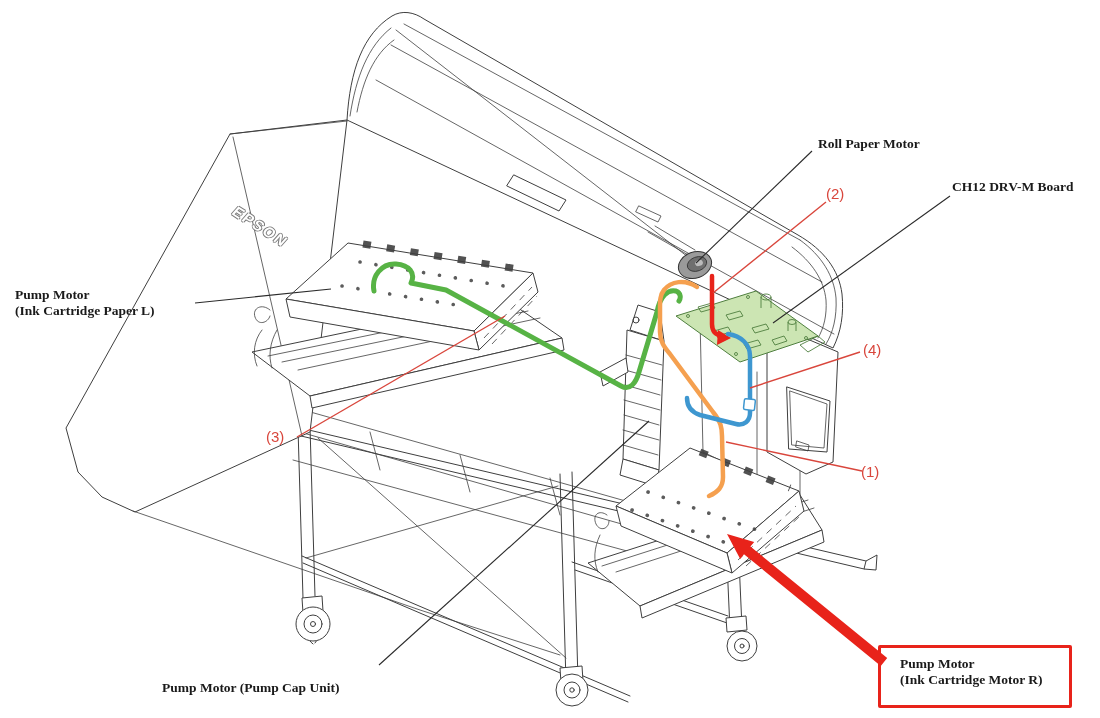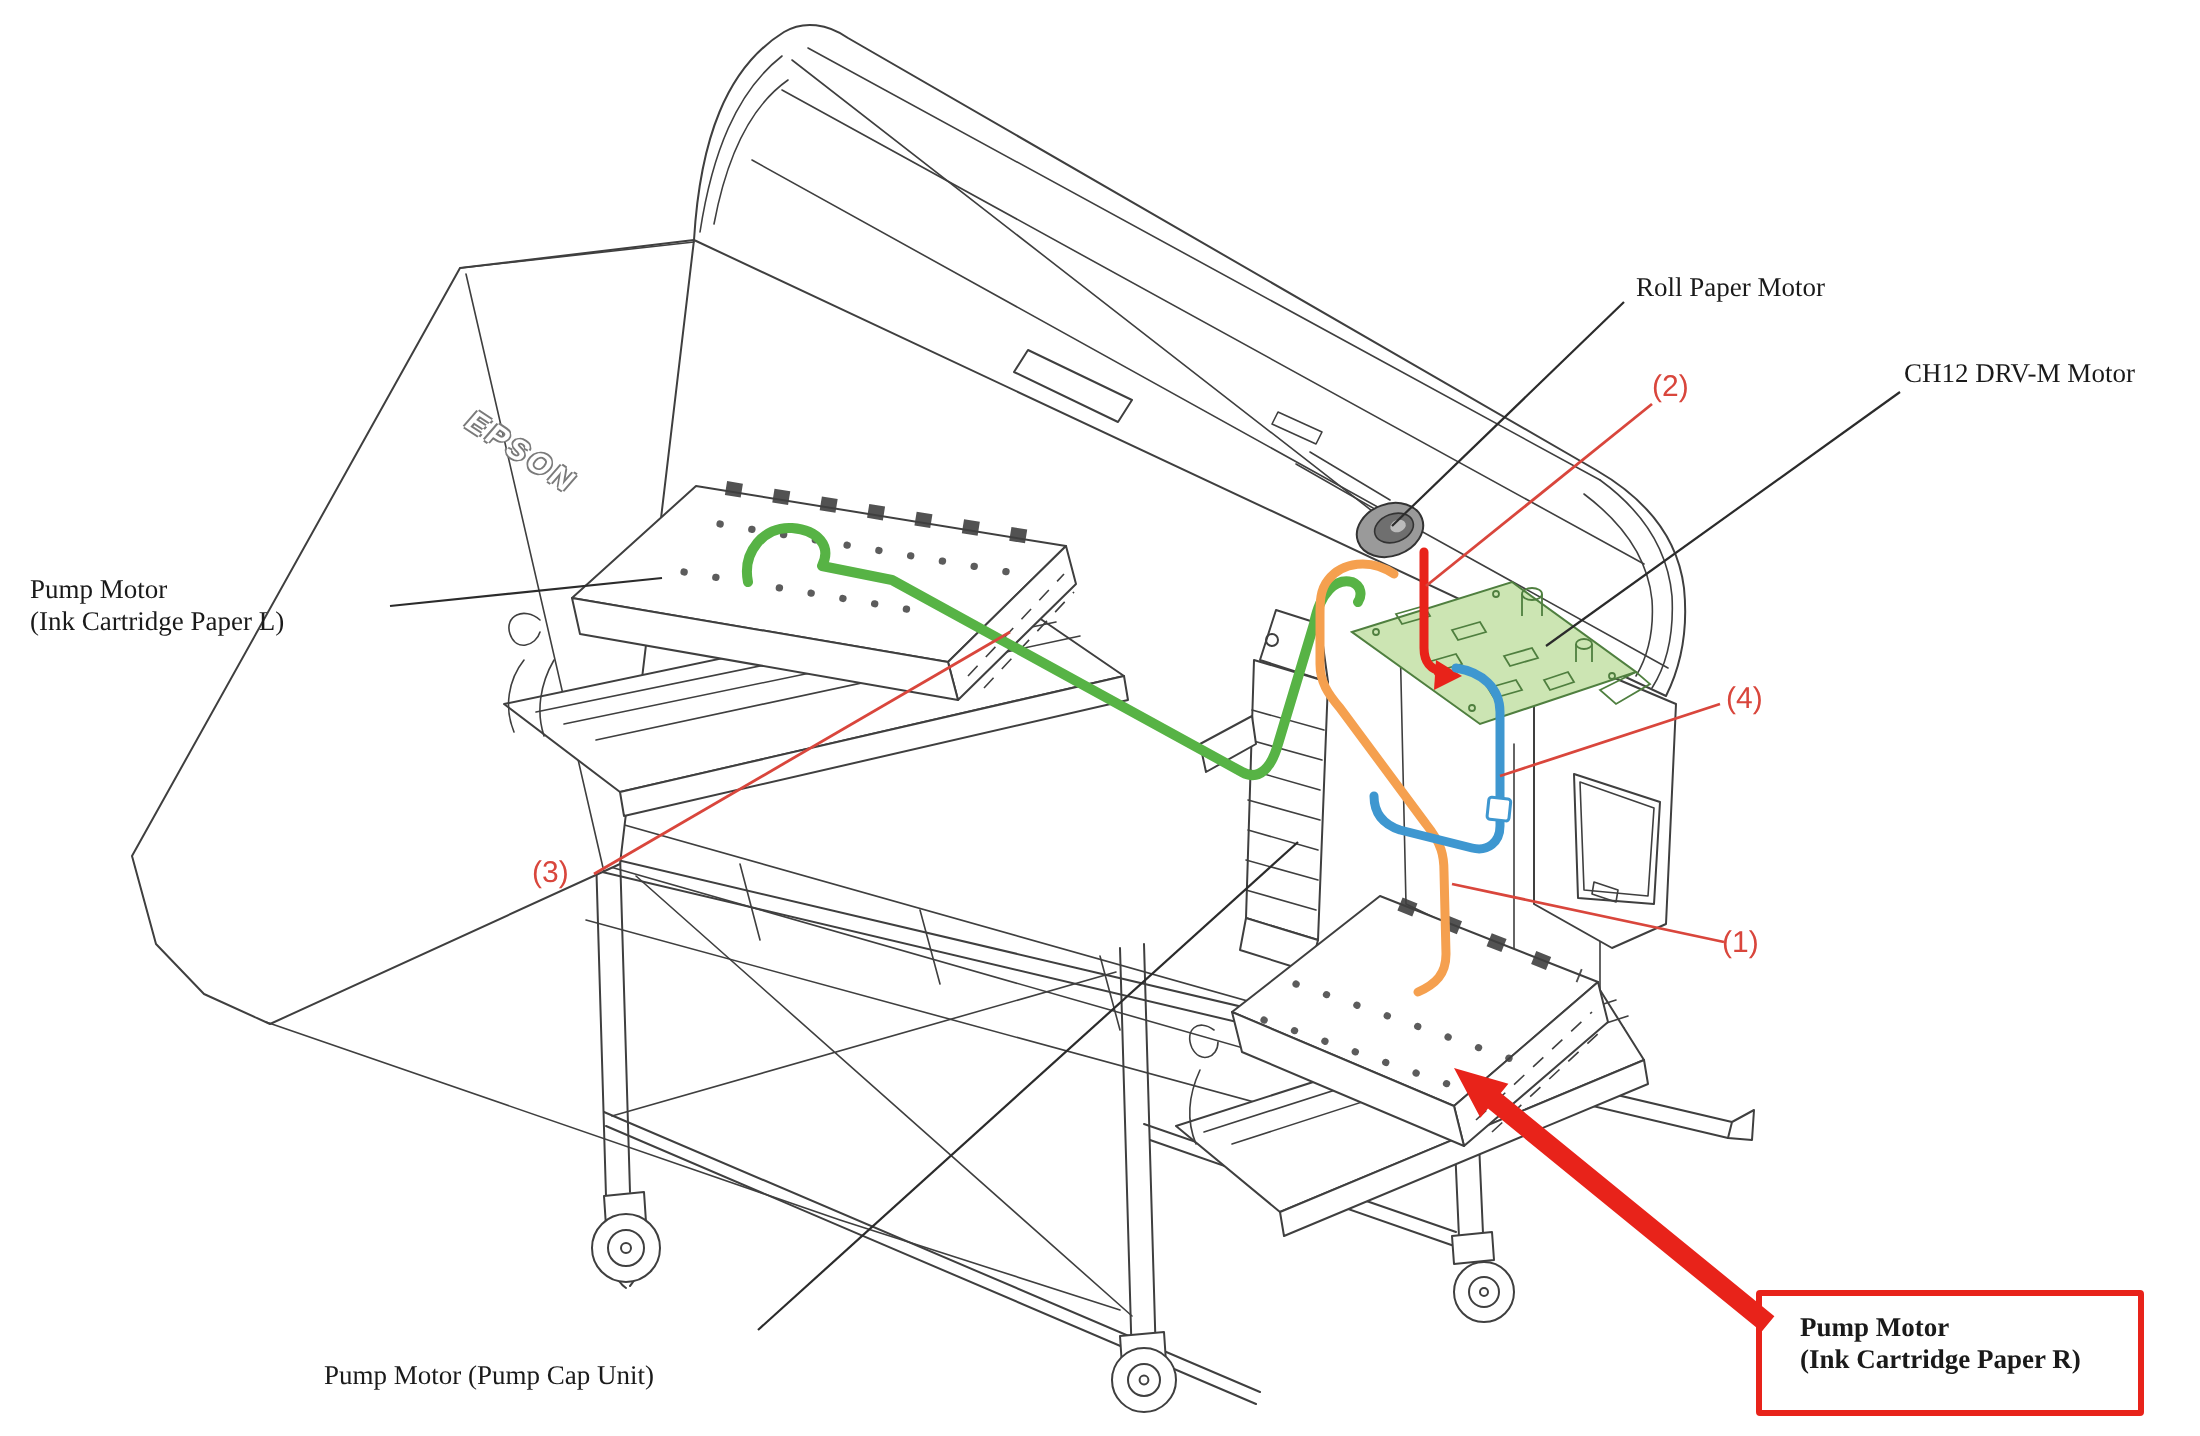--- a/index.html
+++ b/index.html
@@ -17,21 +17,21 @@
   .cable-green{stroke:var(--cable-green);stroke-width:5;}
   .cable-orange{stroke:var(--cable-orange);stroke-width:4.5;}
   .cable-blue{stroke:var(--cable-blue);stroke-width:4.5;}
   .cable-red{stroke:var(--cable-red);stroke-width:4.5;}
   .leader-red{stroke:var(--callout-red);stroke-width:1.4;fill:none;}
   .leader-black{stroke:#2b2b2b;stroke-width:1.1;fill:none;}
   .board{fill:var(--board-fill);stroke:var(--board-stroke);stroke-width:1;}
   .board-d{fill:none;stroke:var(--board-stroke);stroke-width:.9;}
   .arrow-red{fill:var(--highlight-red);stroke:none;}
   
-  .lbl{position:absolute;font-weight:normal;font-size:13.5px;line-height:16px;
+  .lbl{position:absolute;font-weight:bold;font-size:13.5px;line-height:16px;
        color:var(--label-black);white-space:nowrap;}
   .callout{position:absolute;font-family:"Liberation Sans",sans-serif;font-size:15px;
        color:var(--callout-red);white-space:nowrap;}
   .red-box{position:absolute;left:878px;top:645px;width:194px;height:63px;box-sizing:border-box;
        border:3.5px solid var(--highlight-red);border-radius:2px;padding:8px 0 0 19px;
        font-weight:bold;font-size:13.5px;line-height:16px;color:var(--label-black);}
   .epson{position:absolute;left:240px;top:203px;transform:rotate(33deg) skewX(-8deg);
        transform-origin:left top;font-family:"Liberation Sans",sans-serif;font-weight:bold;
        font-size:15px;letter-spacing:2px;color:#fff;
        text-shadow:-1px 0 #7a7a7a,1px 0 #7a7a7a,0 -1px #7a7a7a,0 1px #7a7a7a;}
@@ -196,26 +196,26 @@
 
   <div class="epson">EPSON</div>
 
   <div class="lbl" style="left:15px;top:287px">
     <div>Pump Motor</div>
     <div>(Ink Cartridge Paper L)</div>
   </div>
 
   <div class="lbl" style="left:818px;top:136px">Roll Paper Motor</div>
 
-  <div class="lbl" style="left:952px;top:179px">CH12 DRV-M Motor</div>
+  <div class="lbl" style="left:952px;top:179px">CH12 DRV-M Board</div>
 
   <div class="lbl" style="left:162px;top:680px">Pump Motor (Pump Cap Unit)</div>
 
   <div class="callout" style="left:826px;top:185px">(2)</div>
   <div class="callout" style="left:863px;top:341px">(4)</div>
   <div class="callout" style="left:861px;top:463px">(1)</div>
   <div class="callout" style="left:266px;top:428px">(3)</div>
 
   <div class="red-box">
     <div>Pump Motor</div>
-    <div>(Ink Cartridge Paper R)</div>
+    <div>(Ink Cartridge Motor R)</div>
   </div>
 </div>
 
 </body></html>

